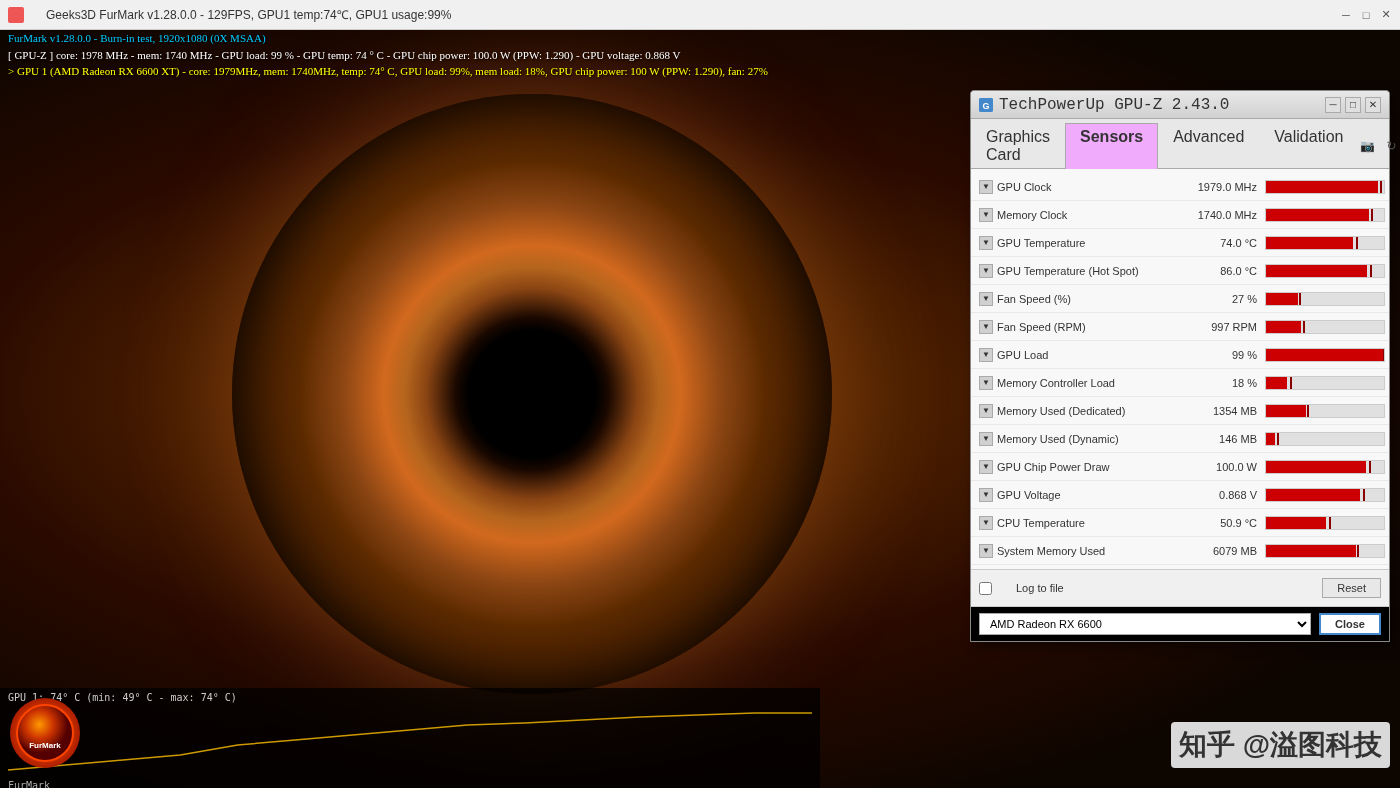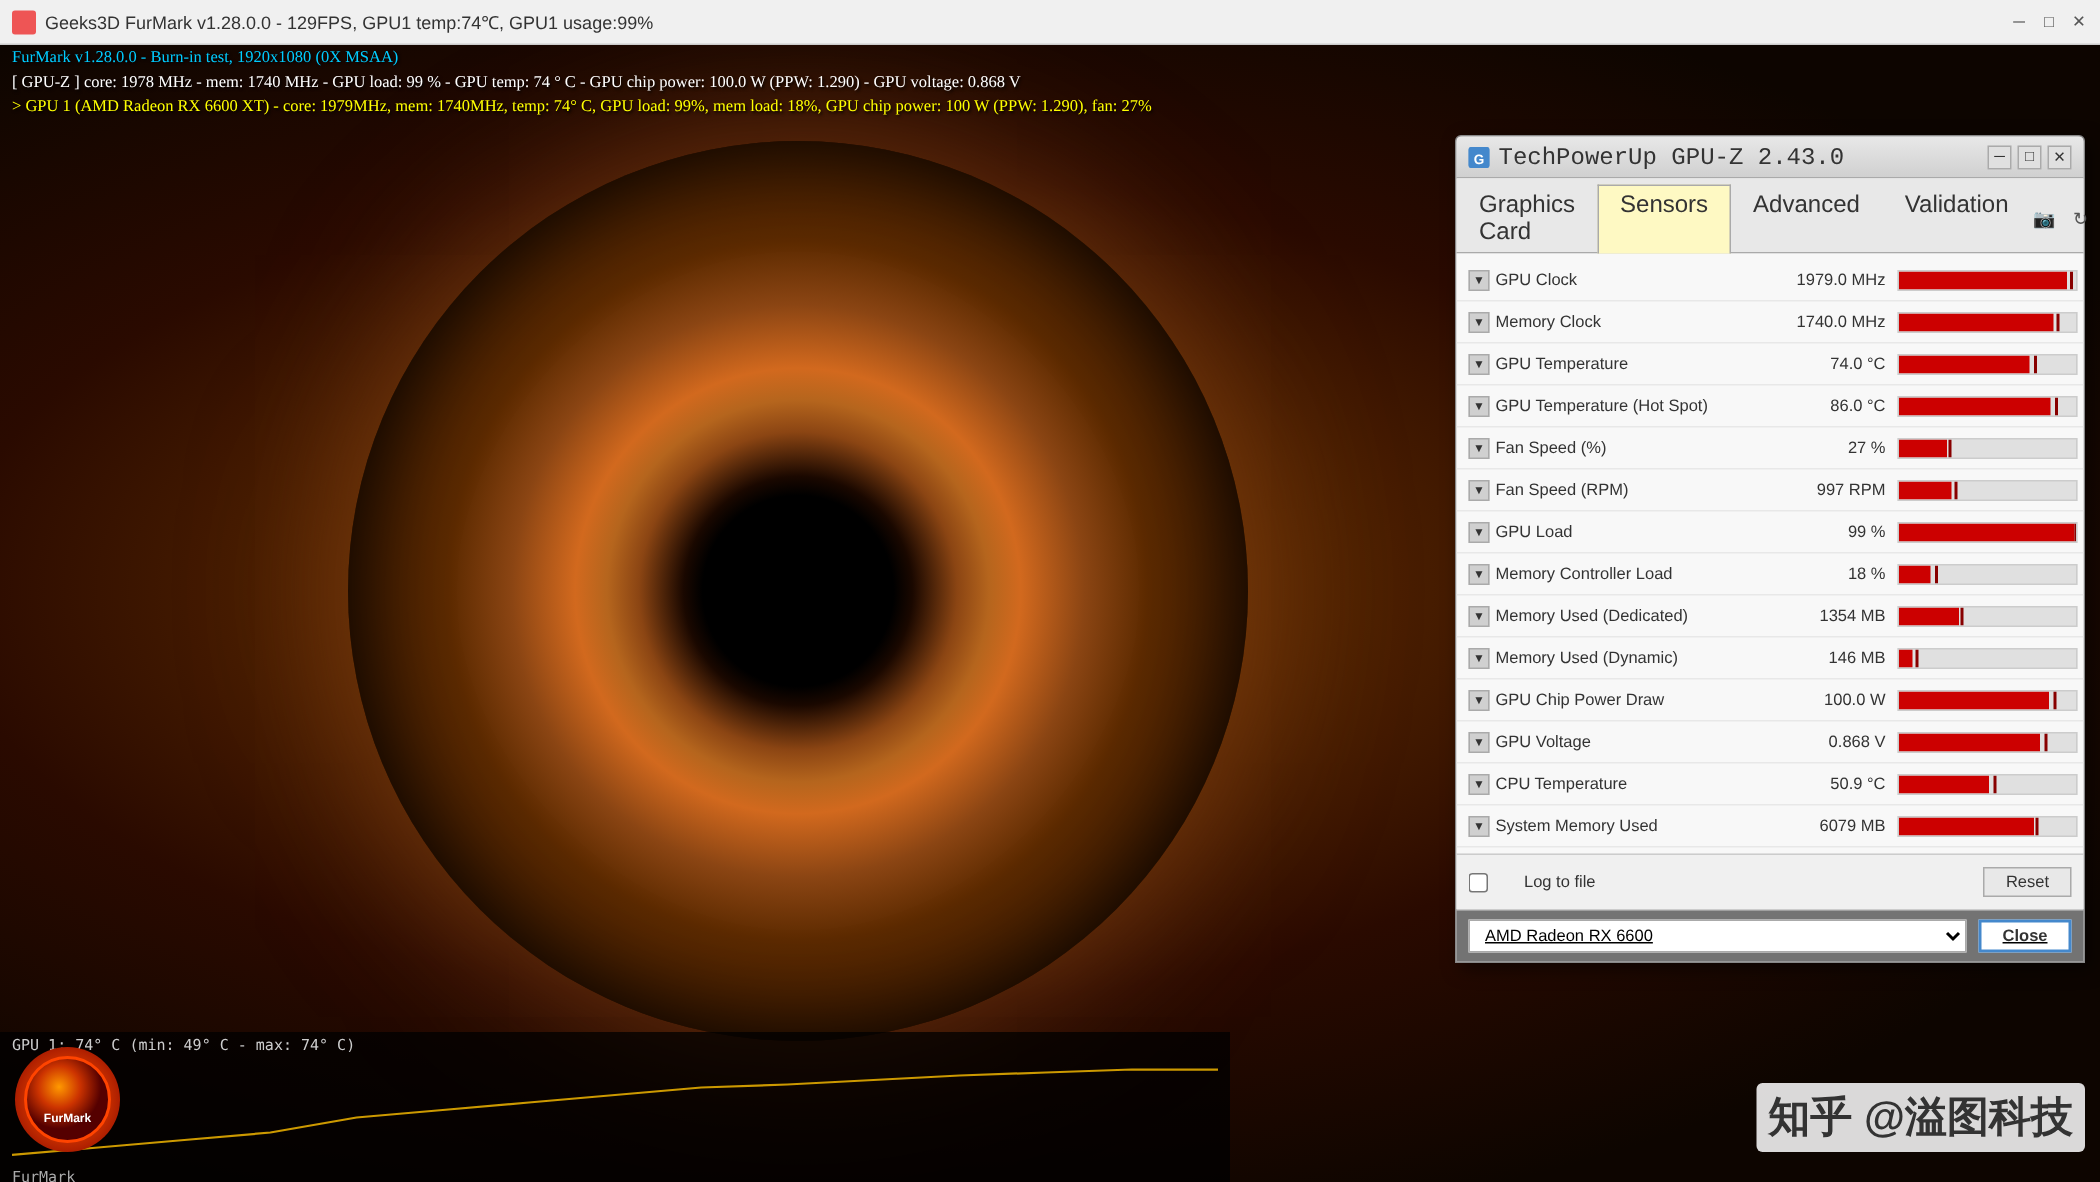--- a/index.html
+++ b/index.html
@@ -66,20 +66,21 @@
       position: absolute;
       top: 0; left: 0;
       width: 1400px;
       height: 30px;
       background: #f0f0f0;
       display: flex;
       align-items: center;
       padding: 0 8px;
       border-bottom: 1px solid #ccc;
       z-index: 10;
+      gap: 16px;
     }
     #topbar-icon {
       width: 16px; height: 16px;
       background: #e55;
       border-radius: 2px;
       margin-right: 6px;
       flex-shrink: 0;
     }
     #topbar-title {
       font-size: 12px;
@@ -202,24 +203,25 @@
     .gpuz-tab {
       padding: 4px 14px;
       font-size: 16px;
       cursor: pointer;
       border: 1px solid transparent;
       border-bottom: none;
       color: #333;
       background: transparent;
     }
     .gpuz-tab.active {
-      background: #fef9c3;
+      background: #f0abfc;
       border-color: #aaa;
       border-bottom-color: #f8f8f8;
       margin-bottom: -1px;
+      font-weight: bold;
     }
 
     
     #gpuz-toolbar-icons {
       display: flex;
       gap: 6px;
       margin-left: auto;
       padding-right: 8px;
       align-items: center;
     }
@@ -321,27 +323,26 @@
       padding: 3px 14px;
       background: #e8e8e8;
       border: 1px solid #aaa;
       font-size: 11px;
       cursor: pointer;
       color: #333;
     }
 
     
     #gpuz-selector-row {
-      background: #737373;
+      background: #000000;
       border-top: 1px solid #ccc;
       padding: 6px 8px;
       display: flex;
       align-items: center;
       gap: 8px;
-      text-decoration: underline;
     }
     #gpu-select {
       flex: 1;
       padding: 3px 6px;
       font-size: 11px;
       background: #fff;
       border: 1px solid #aaa;
       cursor: pointer;
     }
     #close-btn {

